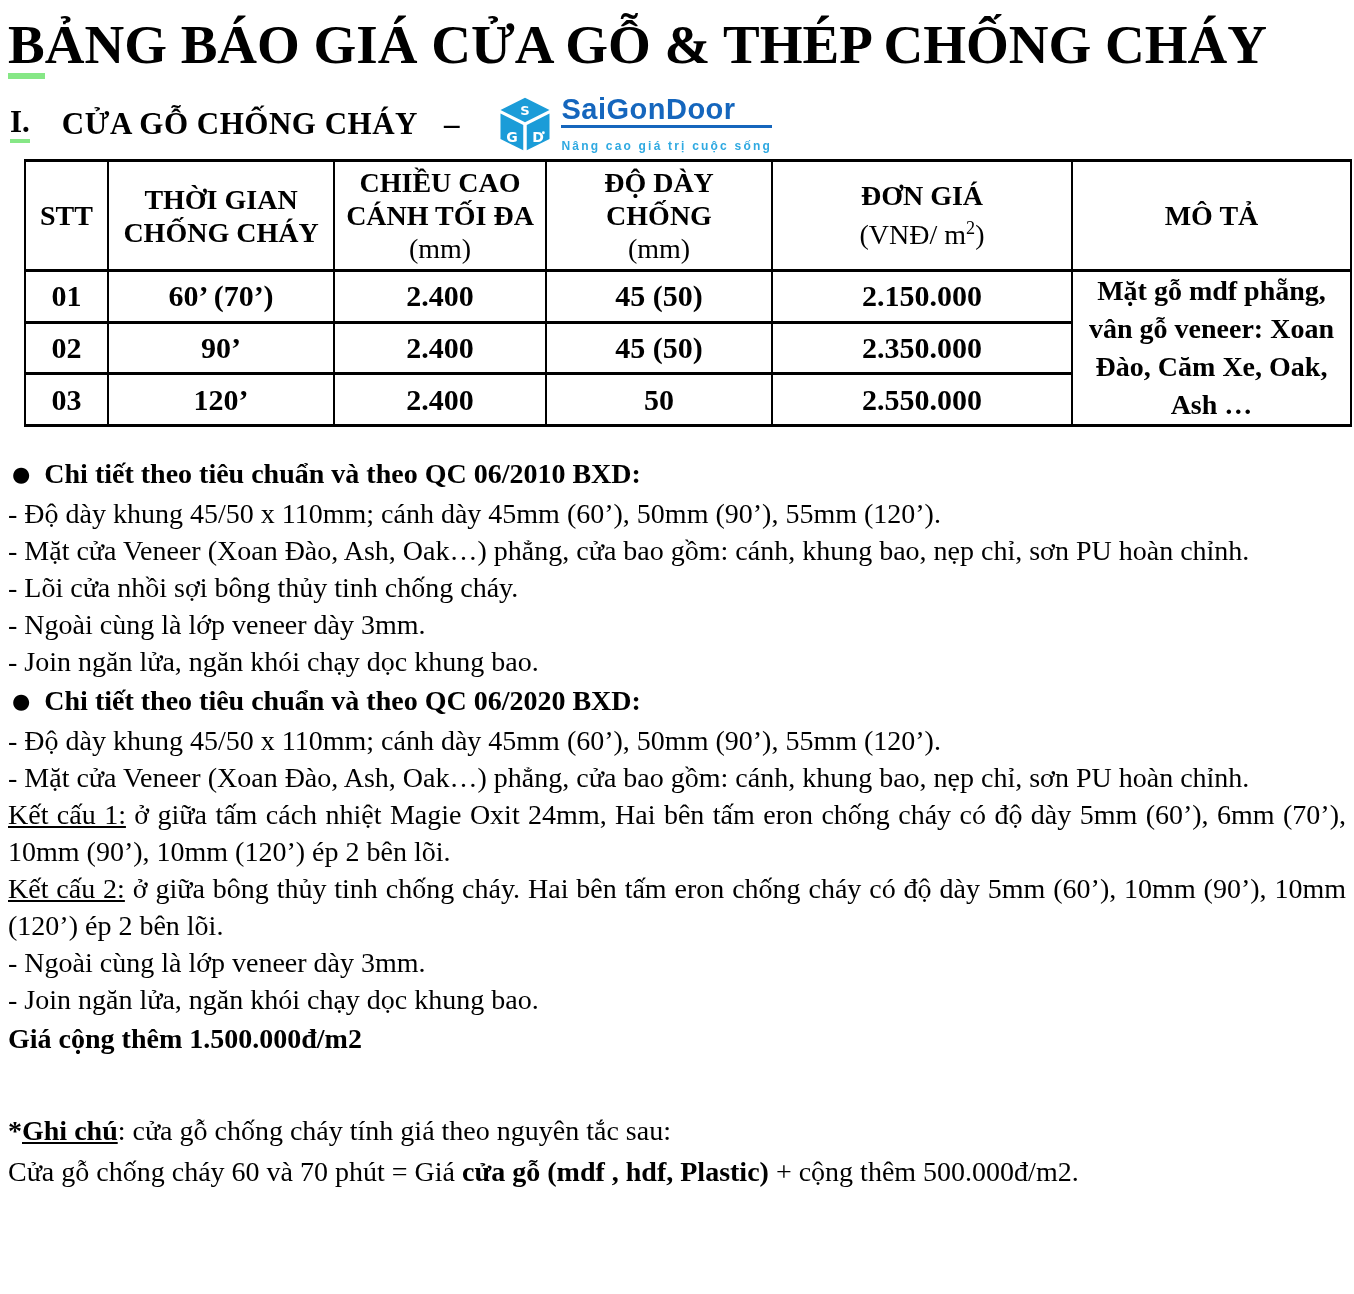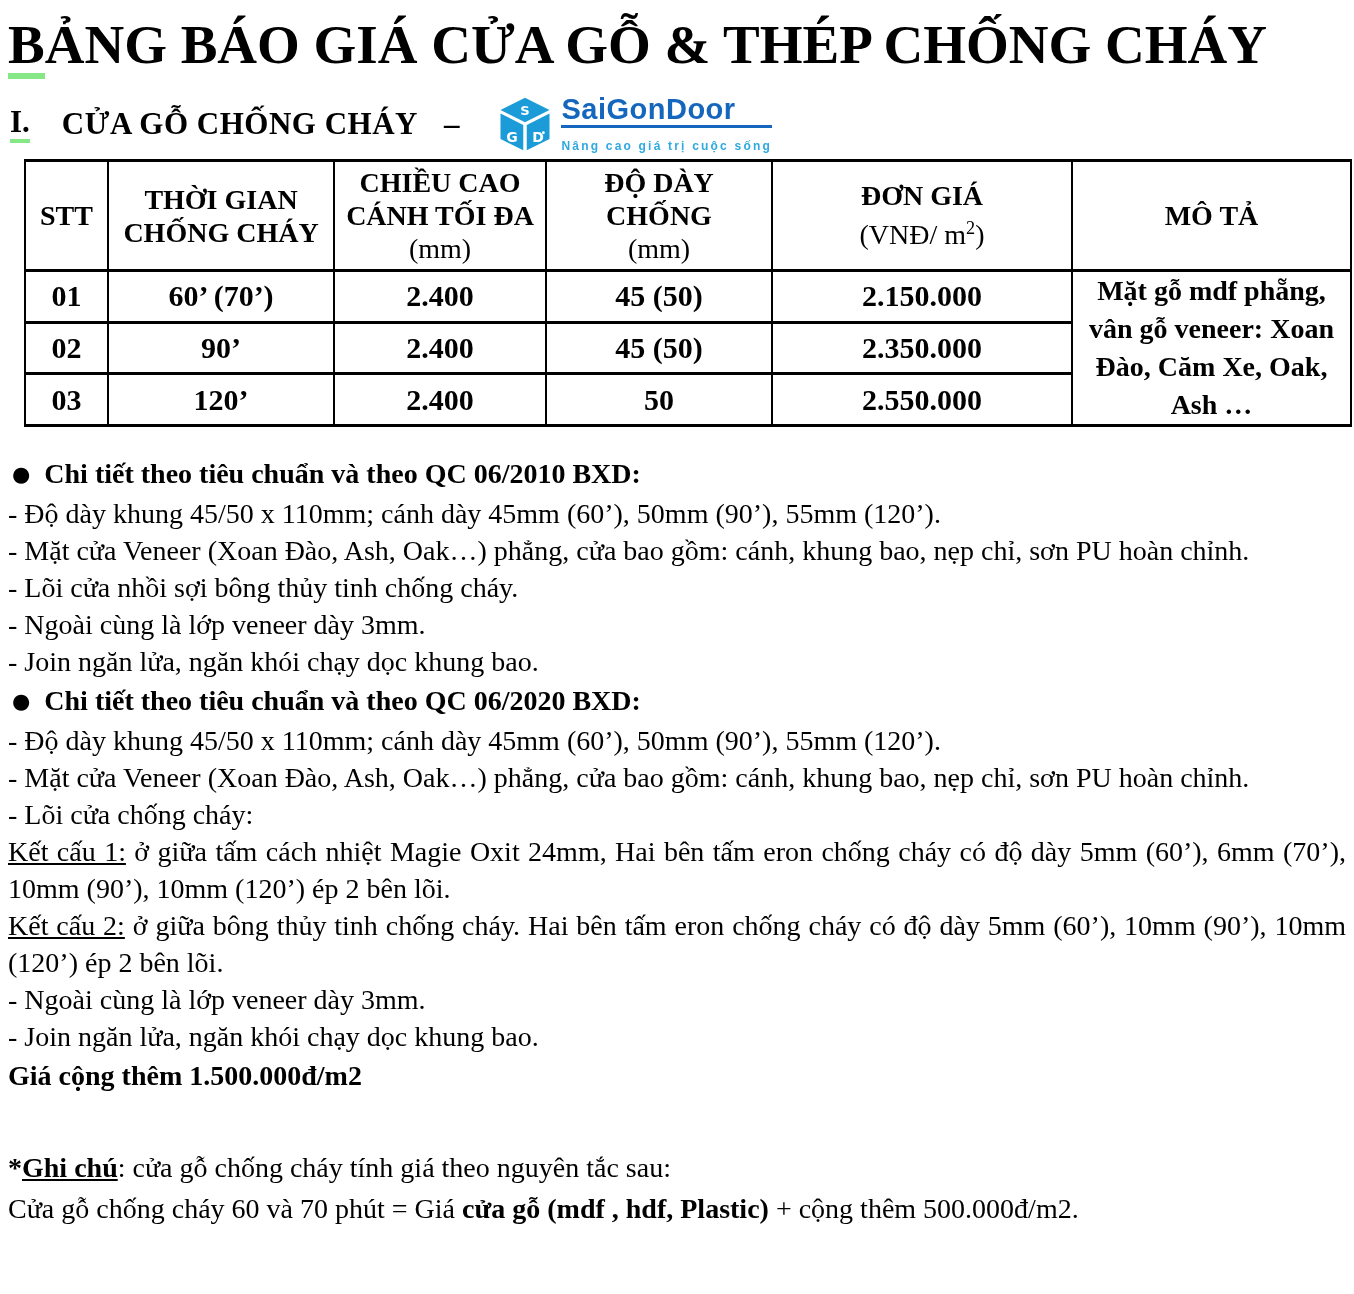--- a/index.html
+++ b/index.html
@@ -217,21 +217,20 @@
     <div class="line">- Lõi cửa nhồi sợi bông thủy tinh chống cháy.</div>
     <div class="line">- Ngoài cùng là lớp veneer dày 3mm.</div>
     <div class="line">- Join ngăn lửa, ngăn khói chạy dọc khung bao.</div>
 
     <div class="bullet-line">
       <span class="bullet">●</span>
       <span>Chi tiết theo tiêu chuẩn và theo QC 06/2020 BXD:</span>
     </div>
     <div class="line">- Độ dày khung 45/50 x 110mm; cánh dày 45mm (60’), 50mm (90’), 55mm (120’).</div>
     <div class="line">- Mặt cửa Veneer (Xoan Đào, Ash, Oak…) phẳng, cửa bao gồm: cánh, khung bao, nẹp chỉ,  sơn PU hoàn chỉnh.</div>
-    <div class="line">- Lõi cửa chống cháy:</div>
 
     <div class="para"><span class="ketcau-label">Kết cấu 1:</span><span> ở giữa tấm cách nhiệt Magie Oxit 24mm, Hai bên tấm eron chống cháy có độ dày 5mm (60’), 6mm (70’), 10mm (90’), 10mm (120’) ép 2 bên lõi.</span></div>
 
     <div class="para"><span class="ketcau-label">Kết cấu 2:</span><span> ở giữa bông thủy tinh chống cháy. Hai bên tấm eron chống cháy có độ dày 5mm (60’), 10mm (90’), 10mm (120’) ép 2 bên lõi.</span></div>
 
     <div class="line">- Ngoài cùng là lớp veneer dày 3mm.</div>
     <div class="line">- Join ngăn lửa, ngăn khói chạy dọc khung bao.</div>
     <div class="surcharge">Giá cộng thêm 1.500.000đ/m2</div>
 
     <div class="note-block">

